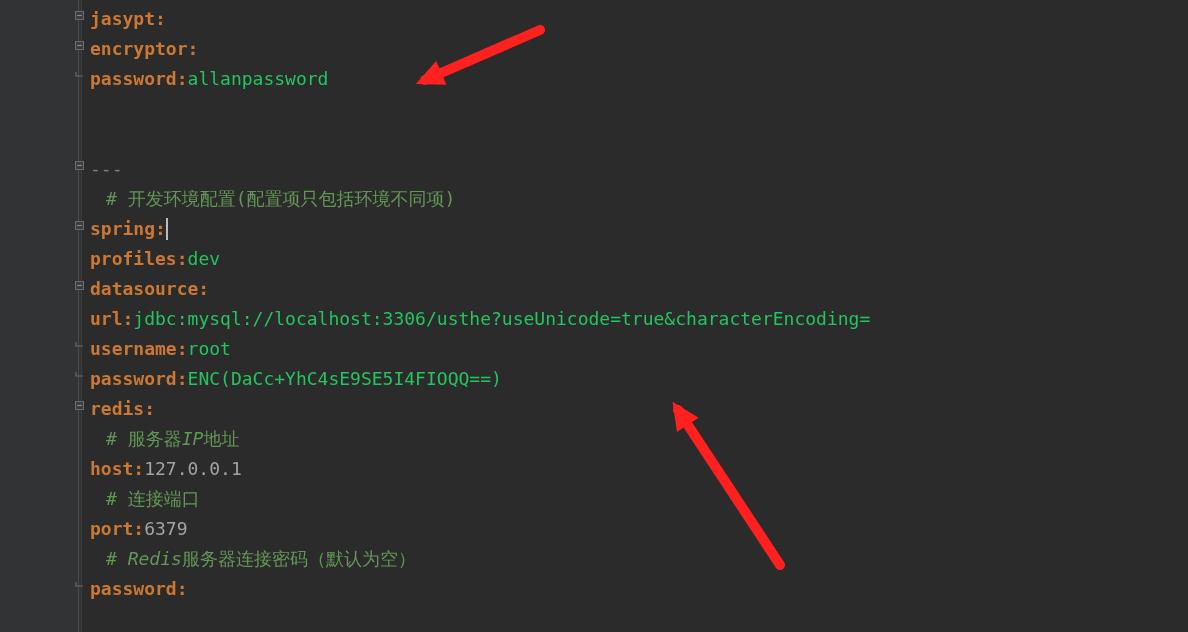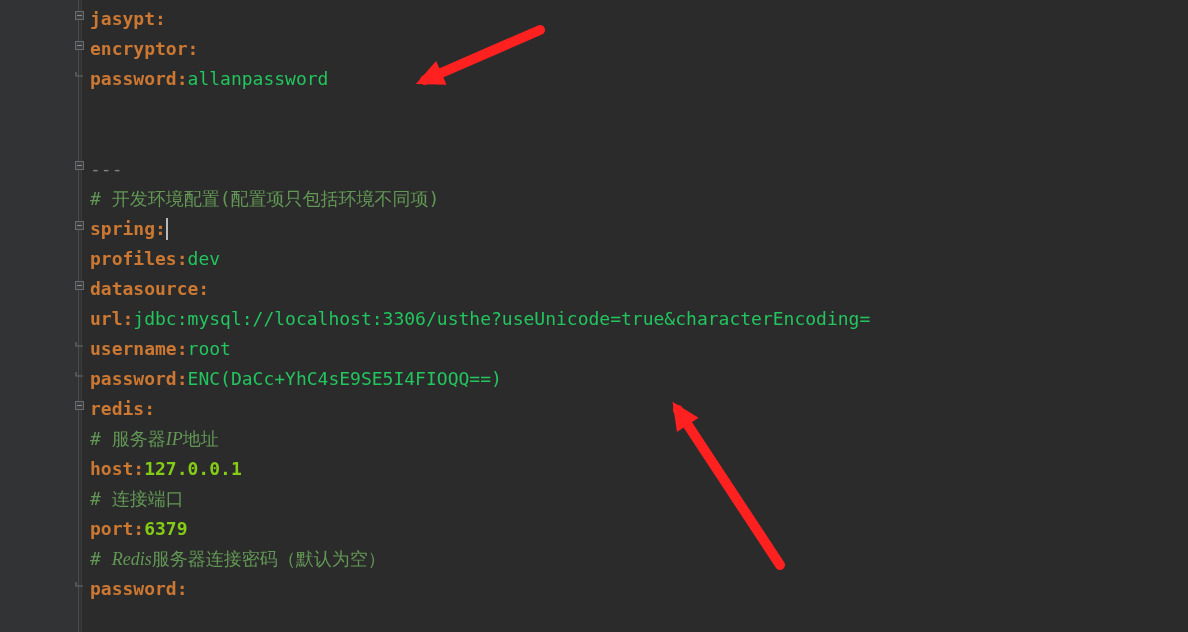--- a/index.html
+++ b/index.html
@@ -54,23 +54,23 @@
       top: 4px;
       white-space: pre;
     }
     .line {
       height: 30px;
       display: flex;
       align-items: center;
     }
     .key { color: #cc7832; font-weight: bold; }
     .value-str { color: #22c55e; }
-    .value-num { color: #84cc16; font-weight: bold; }
-    .comment { color: #629755; }
-    .comment-italic { color: #629755; font-style: italic; font-family: Liberation Serif, serif; }
+    .value-num { color: #a3a3a3; }
+    .comment { color: #629755; margin-left: 16px; }
+    .comment-italic { color: #629755; font-style: italic; }
     .sep { color: #808080; }
     .cursor {
       display: inline-block;
       width: 2px;
       height: 22px;
       background-color: #bbbbbb;
       vertical-align: middle;
     }
     .arrow {
       position: absolute;

